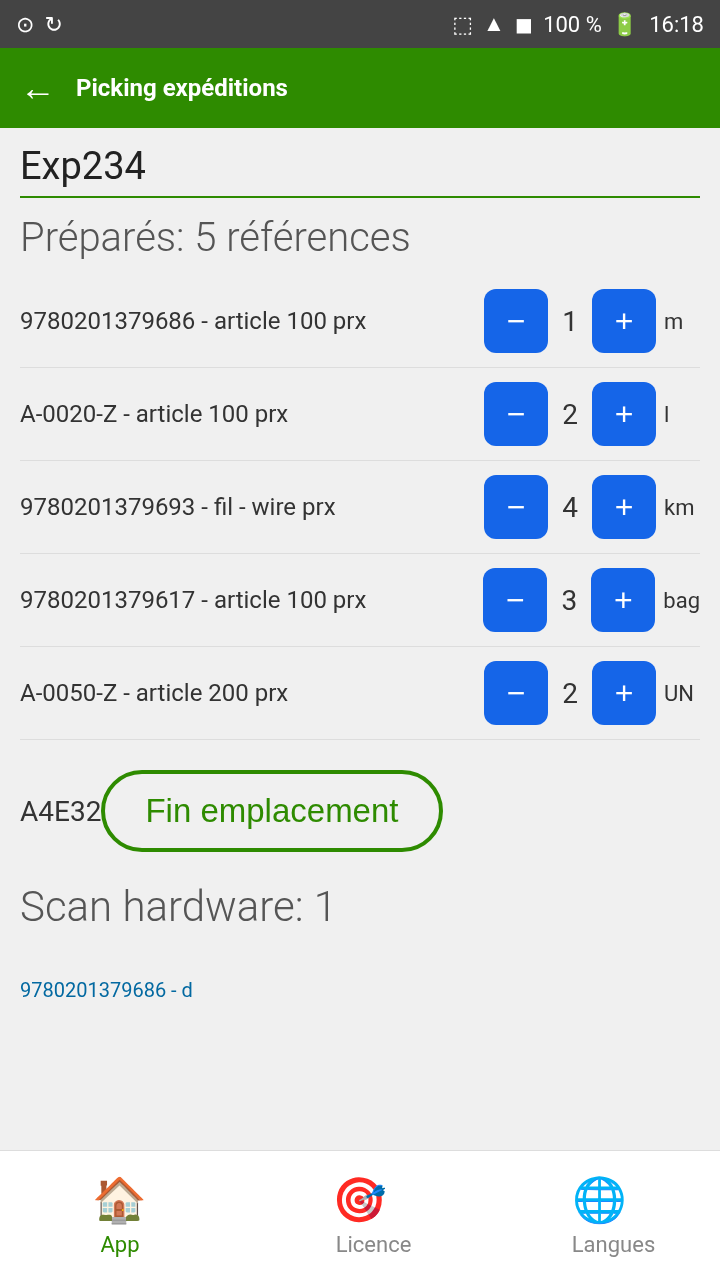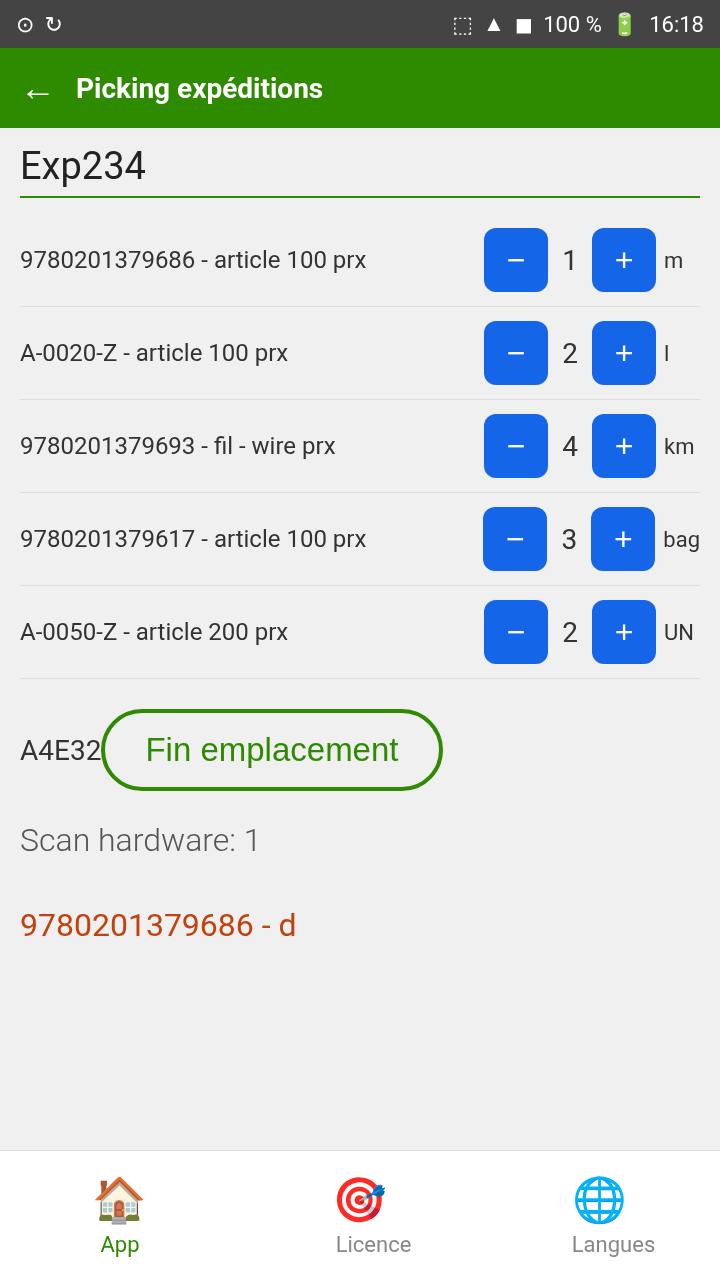--- a/index.html
+++ b/index.html
@@ -42,21 +42,21 @@
       padding: 0 20px;
       gap: 20px;
       flex-shrink: 0;
     }
     .top-bar .back-arrow {
       font-size: 36px;
       color: white;
       cursor: pointer;
     }
     .top-bar .title {
-      font-size: 28px;
+      font-size: 24px;
       font-weight: bold;
       color: white;
     }
 
     
     .main-content {
       flex: 1;
       background: #f0f0f0;
       padding: 16px 20px 0 20px;
       display: flex;
@@ -149,28 +149,28 @@
       color: #2e8b00;
       font-size: 33px;
       cursor: pointer;
     }
 
     
     .scan-section {
       padding: 20px 0 10px 0;
     }
     .scan-title {
-      font-size: 32px;
+      font-size: 42px;
       font-weight: 300;
       color: #555;
       margin-bottom: 4px;
     }
     .scan-detail {
-      font-size: 32px;
-      color: #c2410c;
+      font-size: 20px;
+      color: #0369a1;
       margin-top: 47px;
     }
 
     
     .bottom-nav {
       background: white;
       height: 130px;
       display: flex;
       align-items: center;
       justify-content: space-around;
@@ -212,20 +212,21 @@
   <span>16:18</span>
 </div>
 
 <div class="top-bar">
   <span class="back-arrow">←</span>
   <span class="title">Picking expéditions</span>
 </div>
 
 <div class="main-content">
   <div class="expedition-id">Exp234</div>
+  <div class="section-title">Préparés: 5 références</div>
 
   <div class="items-list">
 
     <div class="item-row">
       <span class="item-name">9780201379686 - article 100 prx</span>
       <div class="qty-control">
         <button class="btn-circle">
           <span>−</span>
         </button>
         <span class="qty-value">1</span>

